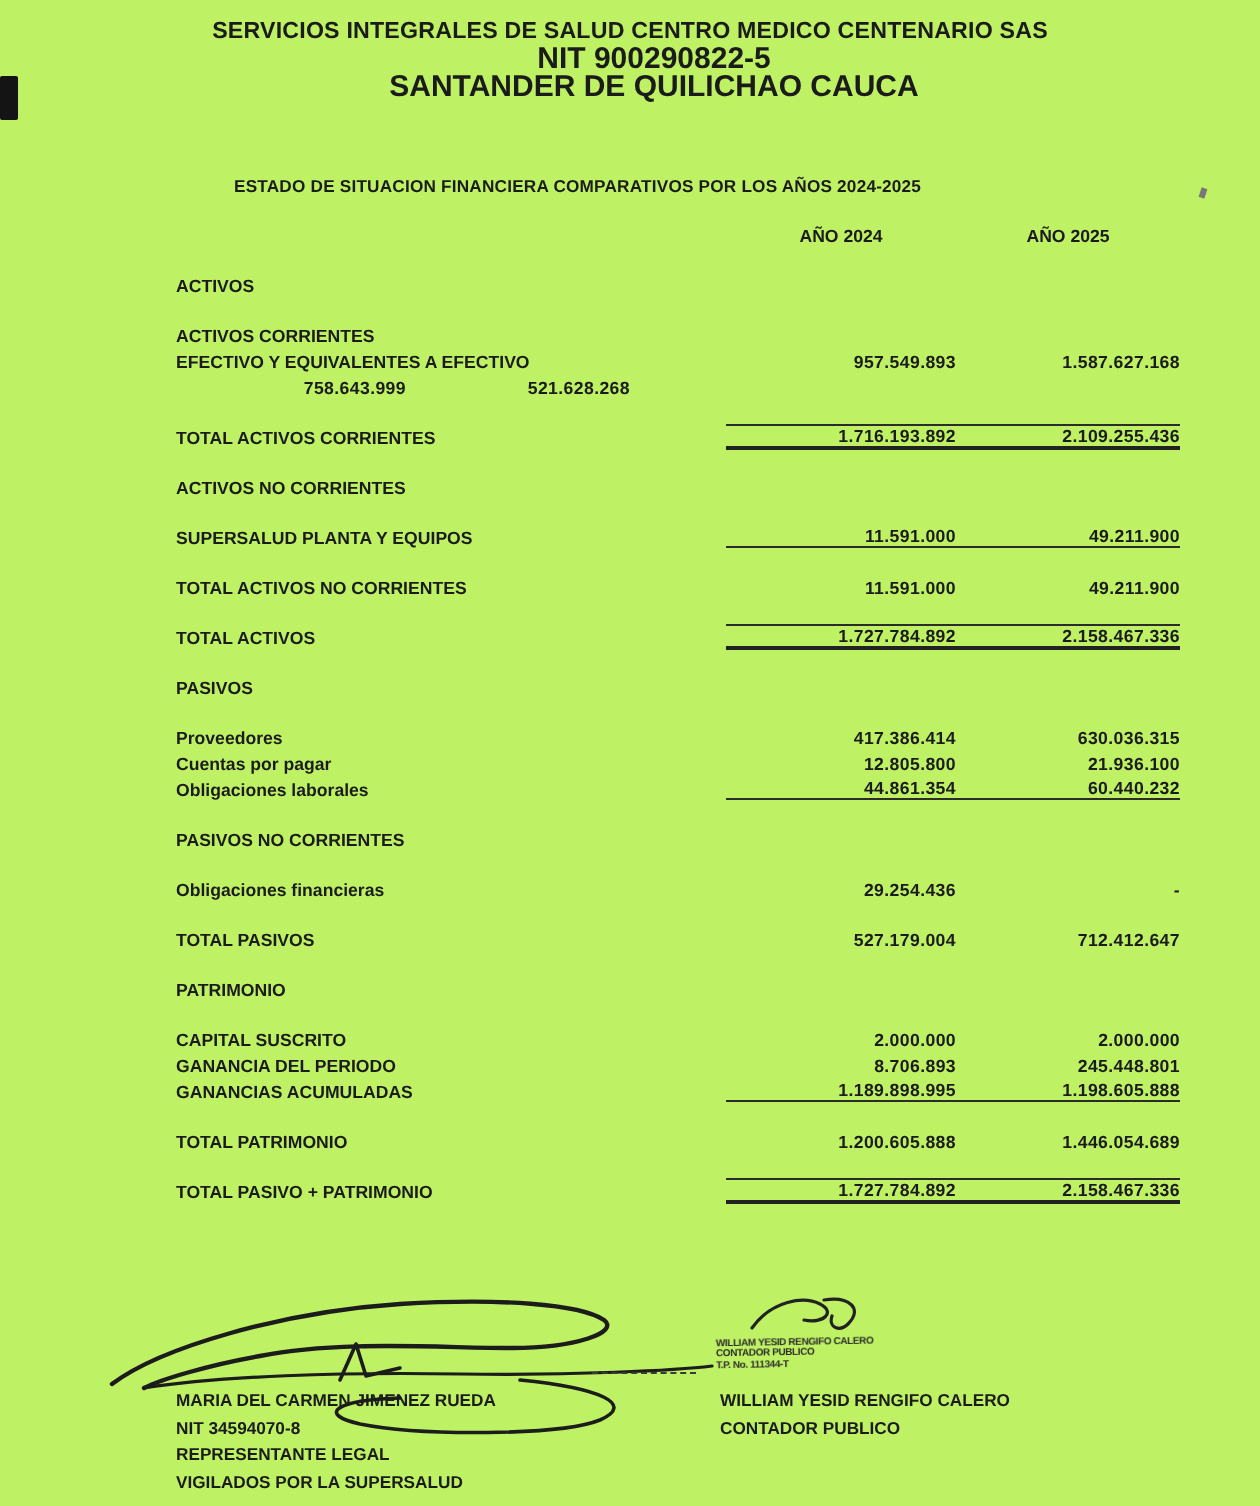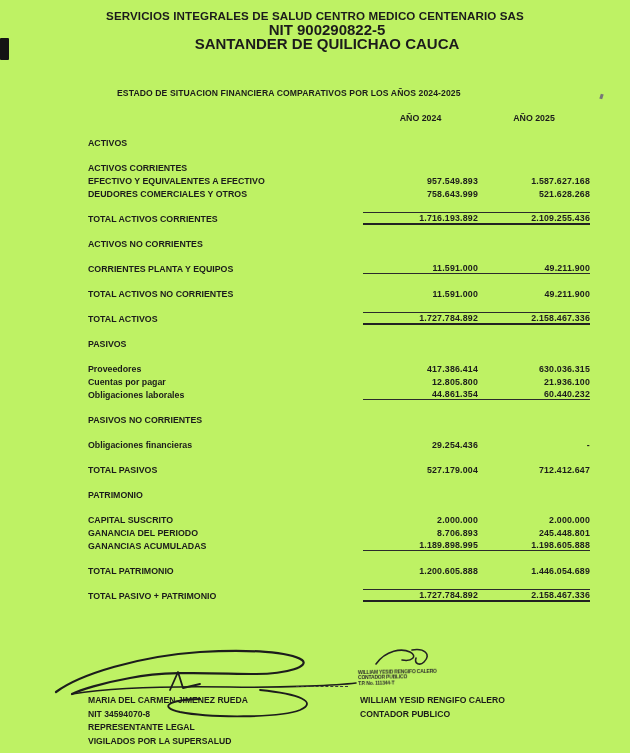--- a/index.html
+++ b/index.html
@@ -94,42 +94,41 @@
         </div>
       </div>
       <div class="row item">
         <div class="lbl">EFECTIVO Y EQUIVALENTES A EFECTIVO</div>
         <div class="vals">
           <div class="val">957.549.893</div>
           <div class="val">1.587.627.168</div>
         </div>
       </div>
       <div class="row item">
-        <div class="lbl">DEUDORES COMERCIALES Y OTROS</div>
         <div class="vals">
           <div class="val">758.643.999</div>
           <div class="val">521.628.268</div>
         </div>
       </div>
       <div class="row total gap">
         <div class="lbl">TOTAL ACTIVOS CORRIENTES</div>
         <div class="vals">
           <div class="val">1.716.193.892</div>
           <div class="val">2.109.255.436</div>
         </div>
       </div>
       <div class="row section gap">
         <div class="lbl">ACTIVOS NO CORRIENTES</div>
         <div class="vals">
           <div class="val"></div>
           <div class="val"></div>
         </div>
       </div>
       <div class="row item gap">
-        <div class="lbl">CORRIENTES PLANTA Y EQUIPOS</div>
+        <div class="lbl">SUPERSALUD PLANTA Y EQUIPOS</div>
         <div class="vals rule-below">
           <div class="val">11.591.000</div>
           <div class="val">49.211.900</div>
         </div>
       </div>
       <div class="row total_plain gap">
         <div class="lbl">TOTAL ACTIVOS NO CORRIENTES</div>
         <div class="vals">
           <div class="val">11.591.000</div>
           <div class="val">49.211.900</div>

